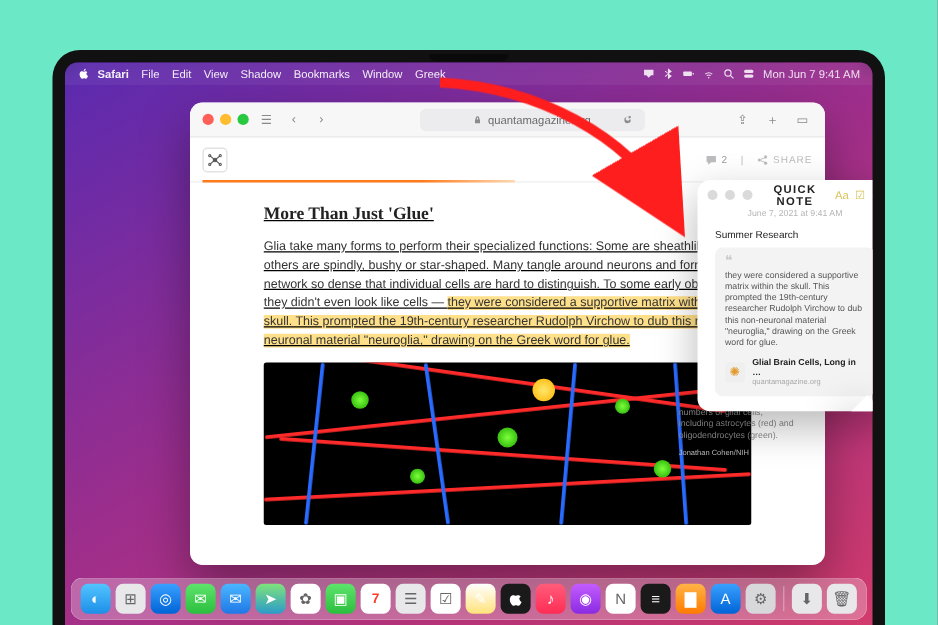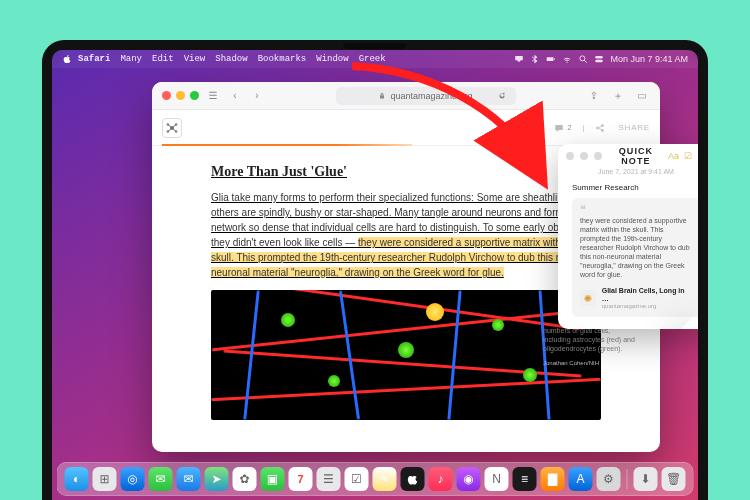--- a/index.html
+++ b/index.html
@@ -4,21 +4,21 @@
 <style>
   * { box-sizing: border-box; margin: 0; padding: 0; font-family: -apple-system, "Helvetica Neue", Arial, sans-serif; }
   html,body { width:750px; height:500px; }
   .stage { width:750px; height:500px; background:#6be8c6; position:relative; overflow:hidden; }
   .laptop { position:absolute; left:42px; top:40px; width:666px; height:460px; background:#111; border-radius:22px 22px 0 0; padding:10px 10px 0 10px; }
   .notch { position:absolute; left:50%; top:43px; transform:translateX(-50%); width:64px; height:6px; background:#0a0a0a; border-radius:0 0 8px 8px; z-index:5;}
   .screen { width:100%; height:100%; border-radius:10px 10px 0 0; background:linear-gradient(150deg,#5a2ab0 0%,#9e2e8b 48%,#d23b6d 100%); position:relative; overflow:hidden; }
 
   .menubar { position:absolute; top:0; left:0; right:0; height:18px; background:rgba(255,255,255,.06); backdrop-filter:blur(6px); display:flex; align-items:center; padding:0 10px; color:#fff; font-size:9px; }
   .apple { width:10px; height:10px; margin-right:6px; fill:#fff; }
-  .mb-item { margin-right:10px; opacity:.92; cursor:default;font-family:Liberation Mono, monospace; }
+  .mb-item { margin-right:10px; opacity:.92; cursor:default; }
   .mb-app { font-weight:600; }
   .mb-spacer { flex:1; }
   .mb-right span, .mb-right svg { margin-left:6px; opacity:.85; }
   .mb-right { display:flex; align-items:center; }
   .mb-right svg { width:10px; height:10px; fill:#fff; }
 
   
   .win { position:absolute; left:100px; top:32px; width:508px; height:370px; background:#fff; border-radius:10px; box-shadow:0 18px 40px rgba(0,0,0,.35); overflow:hidden; }
   .win-top { height:28px; display:flex; align-items:center; padding:0 10px; gap:6px; border-bottom:1px solid #e9e9e9; background:#f7f7f8; }
   .lights { display:flex; gap:5px; }
@@ -86,21 +86,21 @@
 <div class="stage">
   <div class="notch"></div>
   <div class="laptop">
     <div class="screen">
 
       <div class="menubar">
         <svg class="apple" viewBox="0 0 16 16">
             <path d="M11.3 8.4c0-1.6 1.3-2.4 1.4-2.4-.8-1.1-1.9-1.3-2.3-1.3-1-.1-1.9.6-2.4.6s-1.3-.6-2.1-.6c-1.1 0-2.1.6-2.7 1.6-1.1 2-.3 4.9.8 6.5.6.8 1.2 1.7 2.1 1.6.8 0 1.2-.5 2.2-.5s1.3.5 2.2.5 1.5-.8 2-1.6c.6-.9.9-1.8.9-1.9 0 0-1.8-.7-1.8-2.5zM9.9 3.6c.4-.5.7-1.3.7-2 0 0-.1 0-.1 0-.7 0-1.5.5-1.9 1-.4.5-.8 1.2-.7 2 .8 0 1.5-.4 2-1z"></path>
           </svg>
         <span class="mb-item mb-app">Safari</span>
-        <span class="mb-item">Many</span>
+        <span class="mb-item">File</span>
         <span class="mb-item">Edit</span>
         <span class="mb-item">View</span>
         <span class="mb-item">Shadow</span>
         <span class="mb-item">Bookmarks</span>
         <span class="mb-item">Window</span>
         <span class="mb-item">Greek</span>
         <div class="mb-spacer"></div>
         <div class="mb-right">
           <svg viewBox="0 0 16 16">
               <path d="M2 3h12v7h-3l-3 3-3-3H2z"></path>
@@ -171,21 +171,21 @@
           </div>
           <div class="sub-spacer"></div>
           <div class="sub-actions">
             <span class="cnt">
               <svg viewBox="0 0 16 16">
                   <path d="M2 3h12v8H8l-4 3v-3H2z"></path>
                 </svg>
               <span>2</span>
             </span>
             <span>|</span>
-            <span style="display:flex;align-items:center;gap:13px">
+            <span style="display:flex;align-items:center;gap:3px">
               <svg viewBox="0 0 16 16">
                   <circle cx="4" cy="8" r="2"></circle>
                   <circle cx="12" cy="4" r="2"></circle>
                   <circle cx="12" cy="12" r="2"></circle>
                   <path d="M6 7l5-2M6 9l5 2" stroke="#bcbcbf" stroke-width="1.2" fill="none"></path>
                 </svg>
               <span>SHARE</span>
             </span>
           </div>
           <div class="orange-tab"></div>

